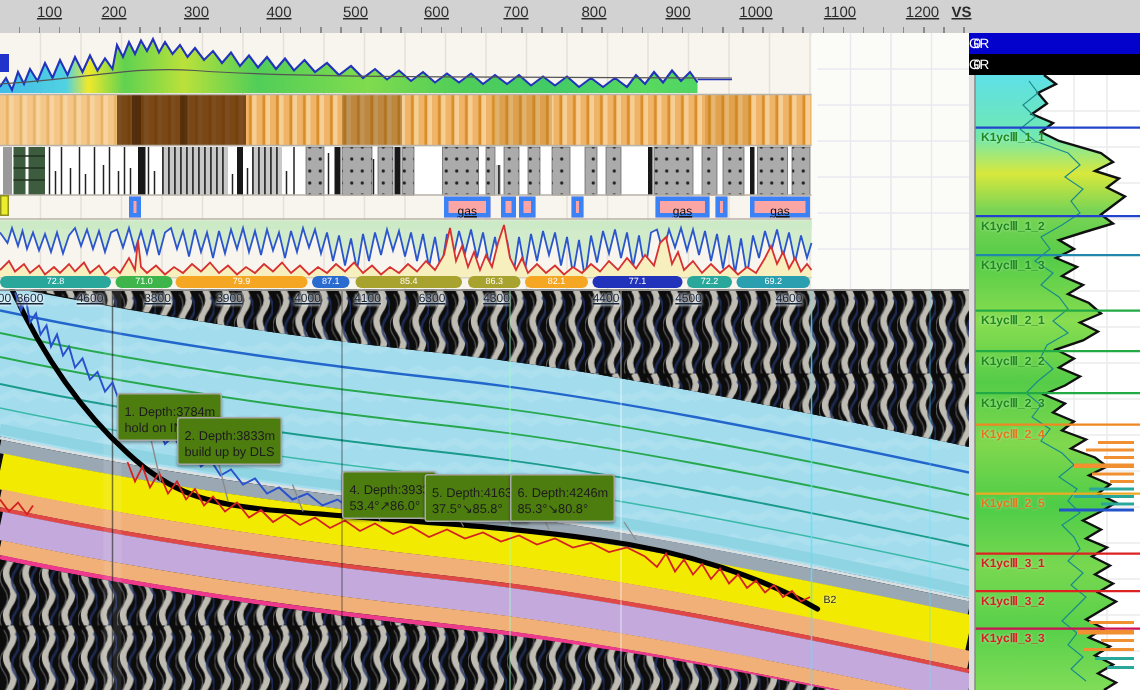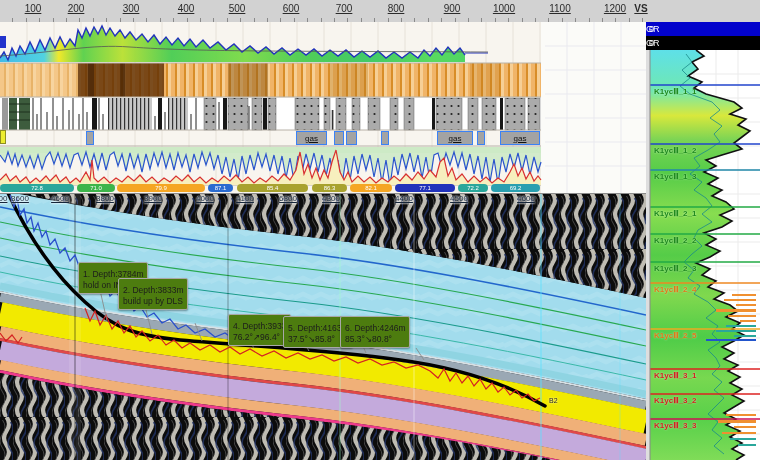--- a/index.html
+++ b/index.html
@@ -11,21 +11,21 @@
   #top-ruler .tickband{position:absolute;left:0;bottom:0;width:648px;height:4px;
      background:repeating-linear-gradient(90deg,transparent 0 12.4px,#8a8a8a 12.4px 13.4px);}
   .rtick{position:absolute;top:3px;transform:translateX(-50%);font-size:10px;color:#2b2b2b;text-decoration:underline;}
   
   .dtick{position:absolute;top:194px;transform:translateX(-50%);font-size:8px;color:#16263a;
          text-shadow:0 0 2px #fff,0 0 2px #fff;white-space:nowrap;text-decoration:underline;}
   
   .qseg{position:absolute;top:184px;height:8px;border-radius:4px;color:#fff;font-size:6px;
         line-height:8px;text-align:center;overflow:hidden;}
   
-  .gas{position:absolute;top:131px;height:14px;background:#a3a3a3;border:1px solid #3b82f6;
+  .gas{position:absolute;top:131px;height:14px;background:#fca5a5;border:3px solid #3b82f6;
        font-size:8px;line-height:13px;text-align:center;color:#111;box-sizing:border-box;text-decoration:underline;}
   
   .ann{position:absolute;background:#4d7c0f;border:1px solid #a8a8a8;border-radius:2px;
        padding:6px 4px 2px 4px;font-size:8.5px;line-height:1.3;color:#1c1c1c;
        box-shadow:0 1px 2px rgba(0,0,0,.35);white-space:nowrap;}
   .ann div{white-space:nowrap;}
   
   .hd{position:absolute;left:646px;width:114px;height:14px;color:#fff;font-size:9px;line-height:14px;}
   .hd .mn{position:absolute;left:3px;}
   .hd .cv{position:absolute;left:0;width:100%;text-align:left;}
@@ -286,21 +286,21 @@
   <div class="ann" style="left:78px;top:262px">
     <div>1. Depth:3784m</div>
       <div>hold on INC</div>
   </div>
   <div class="ann" style="left:118px;top:278px">
     <div>2. Depth:3833m</div>
       <div>build up by DLS</div>
   </div>
   <div class="ann" style="left:228px;top:314px">
     <div>4. Depth:3933</div>
-      <div>76.2°↗96.4°</div>
+      <div>53.4°↗86.0°</div>
   </div>
   <div class="ann" style="left:283px;top:316px">
     <div>5. Depth:4163m</div>
       <div>37.5°↘85.8°</div>
   </div>
   <div class="ann" style="left:340px;top:316px">
     <div>6. Depth:4246m</div>
       <div>85.3°↘80.8°</div>
   </div>
 

